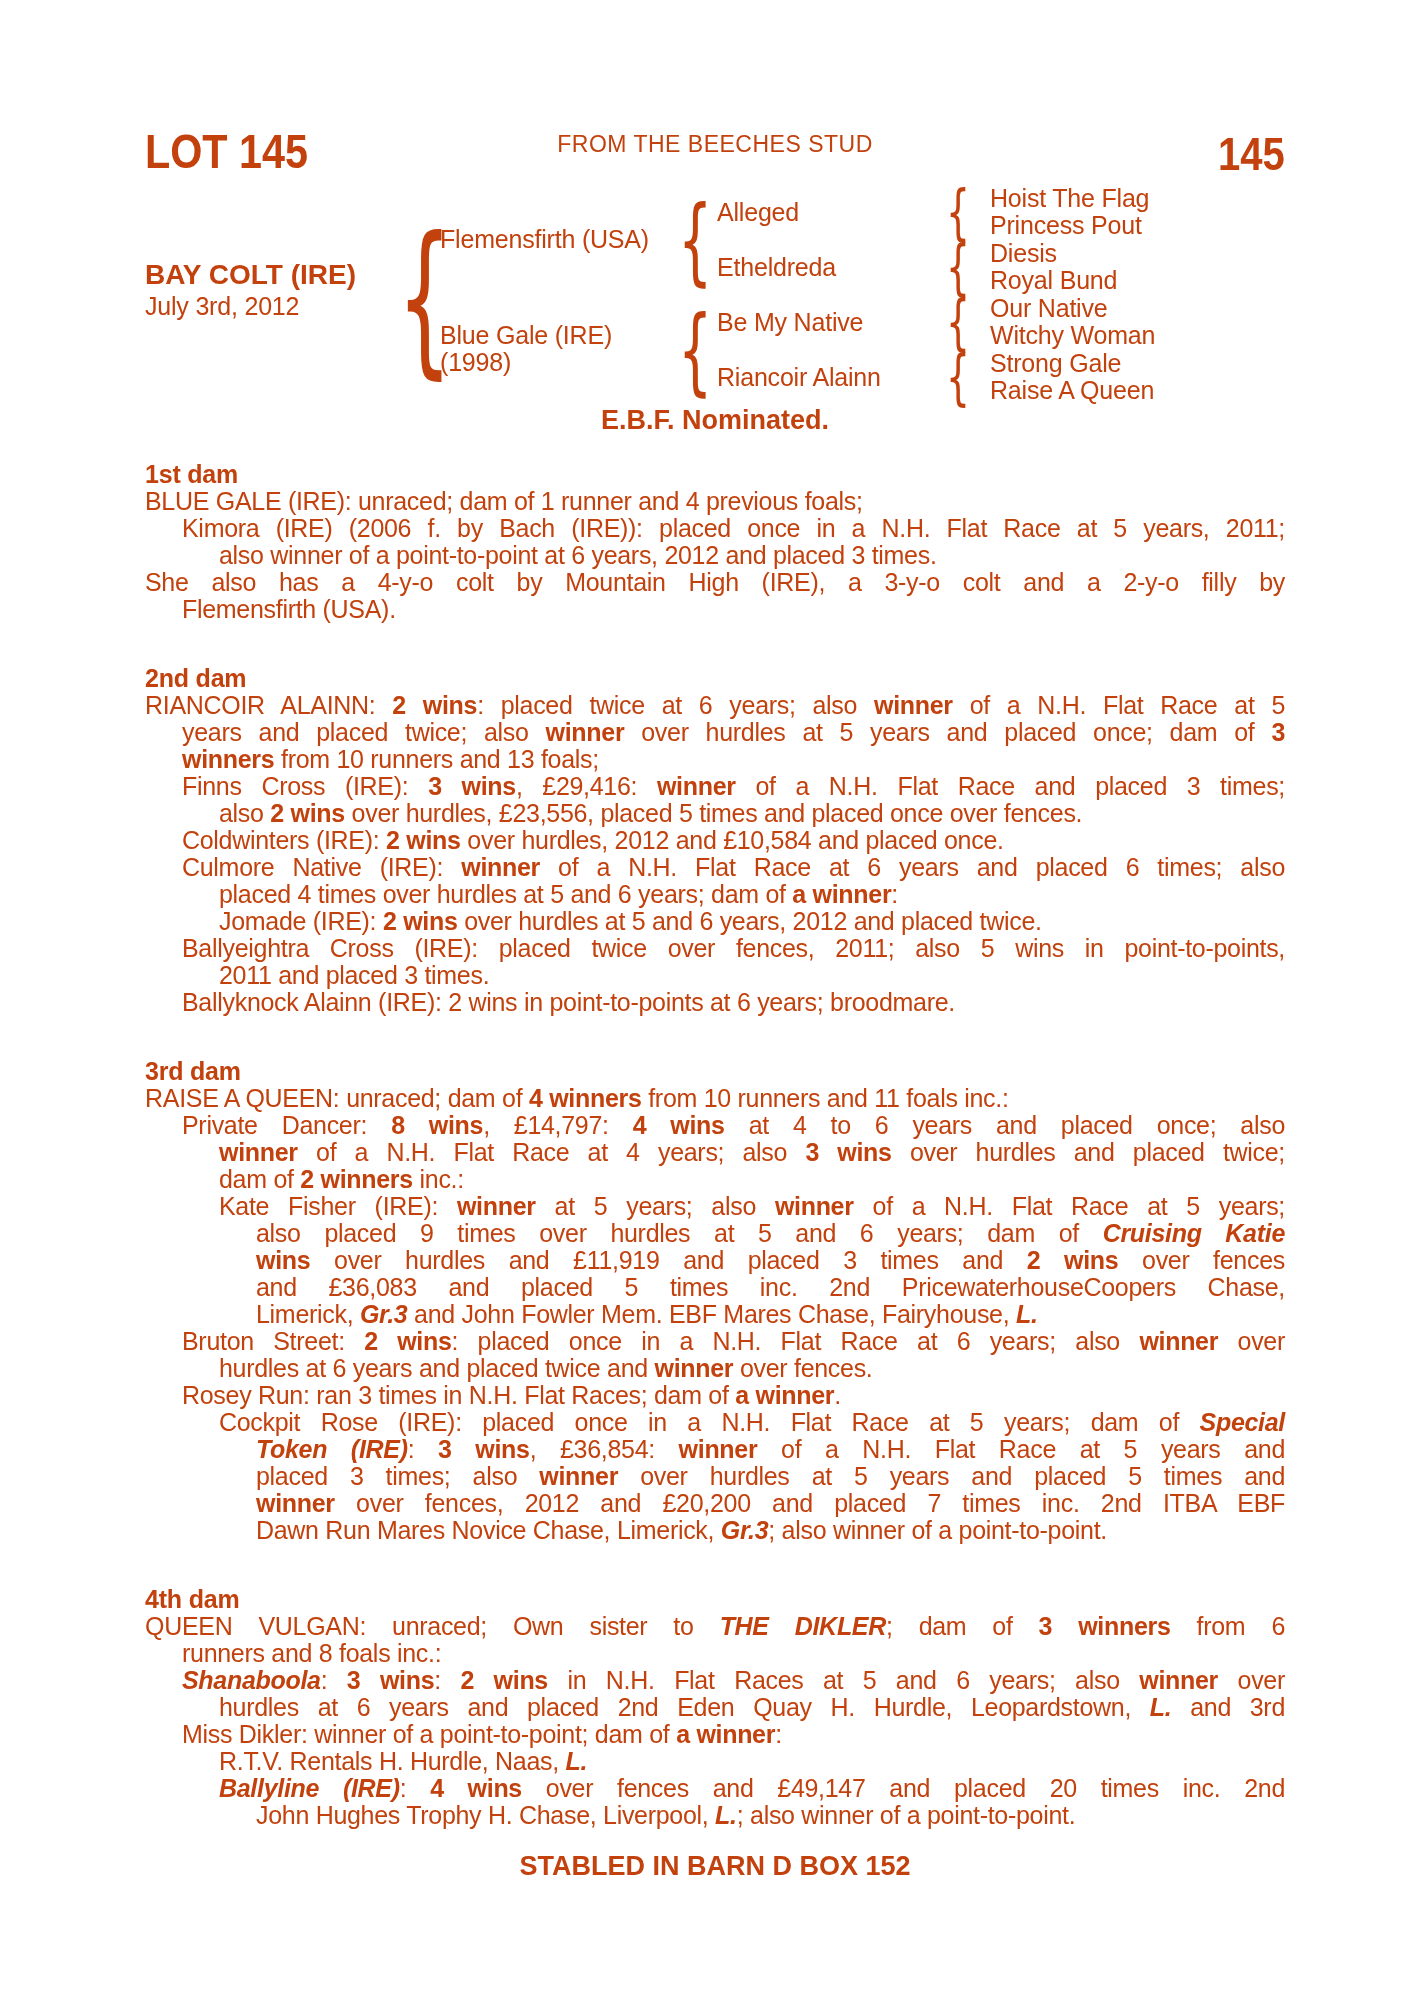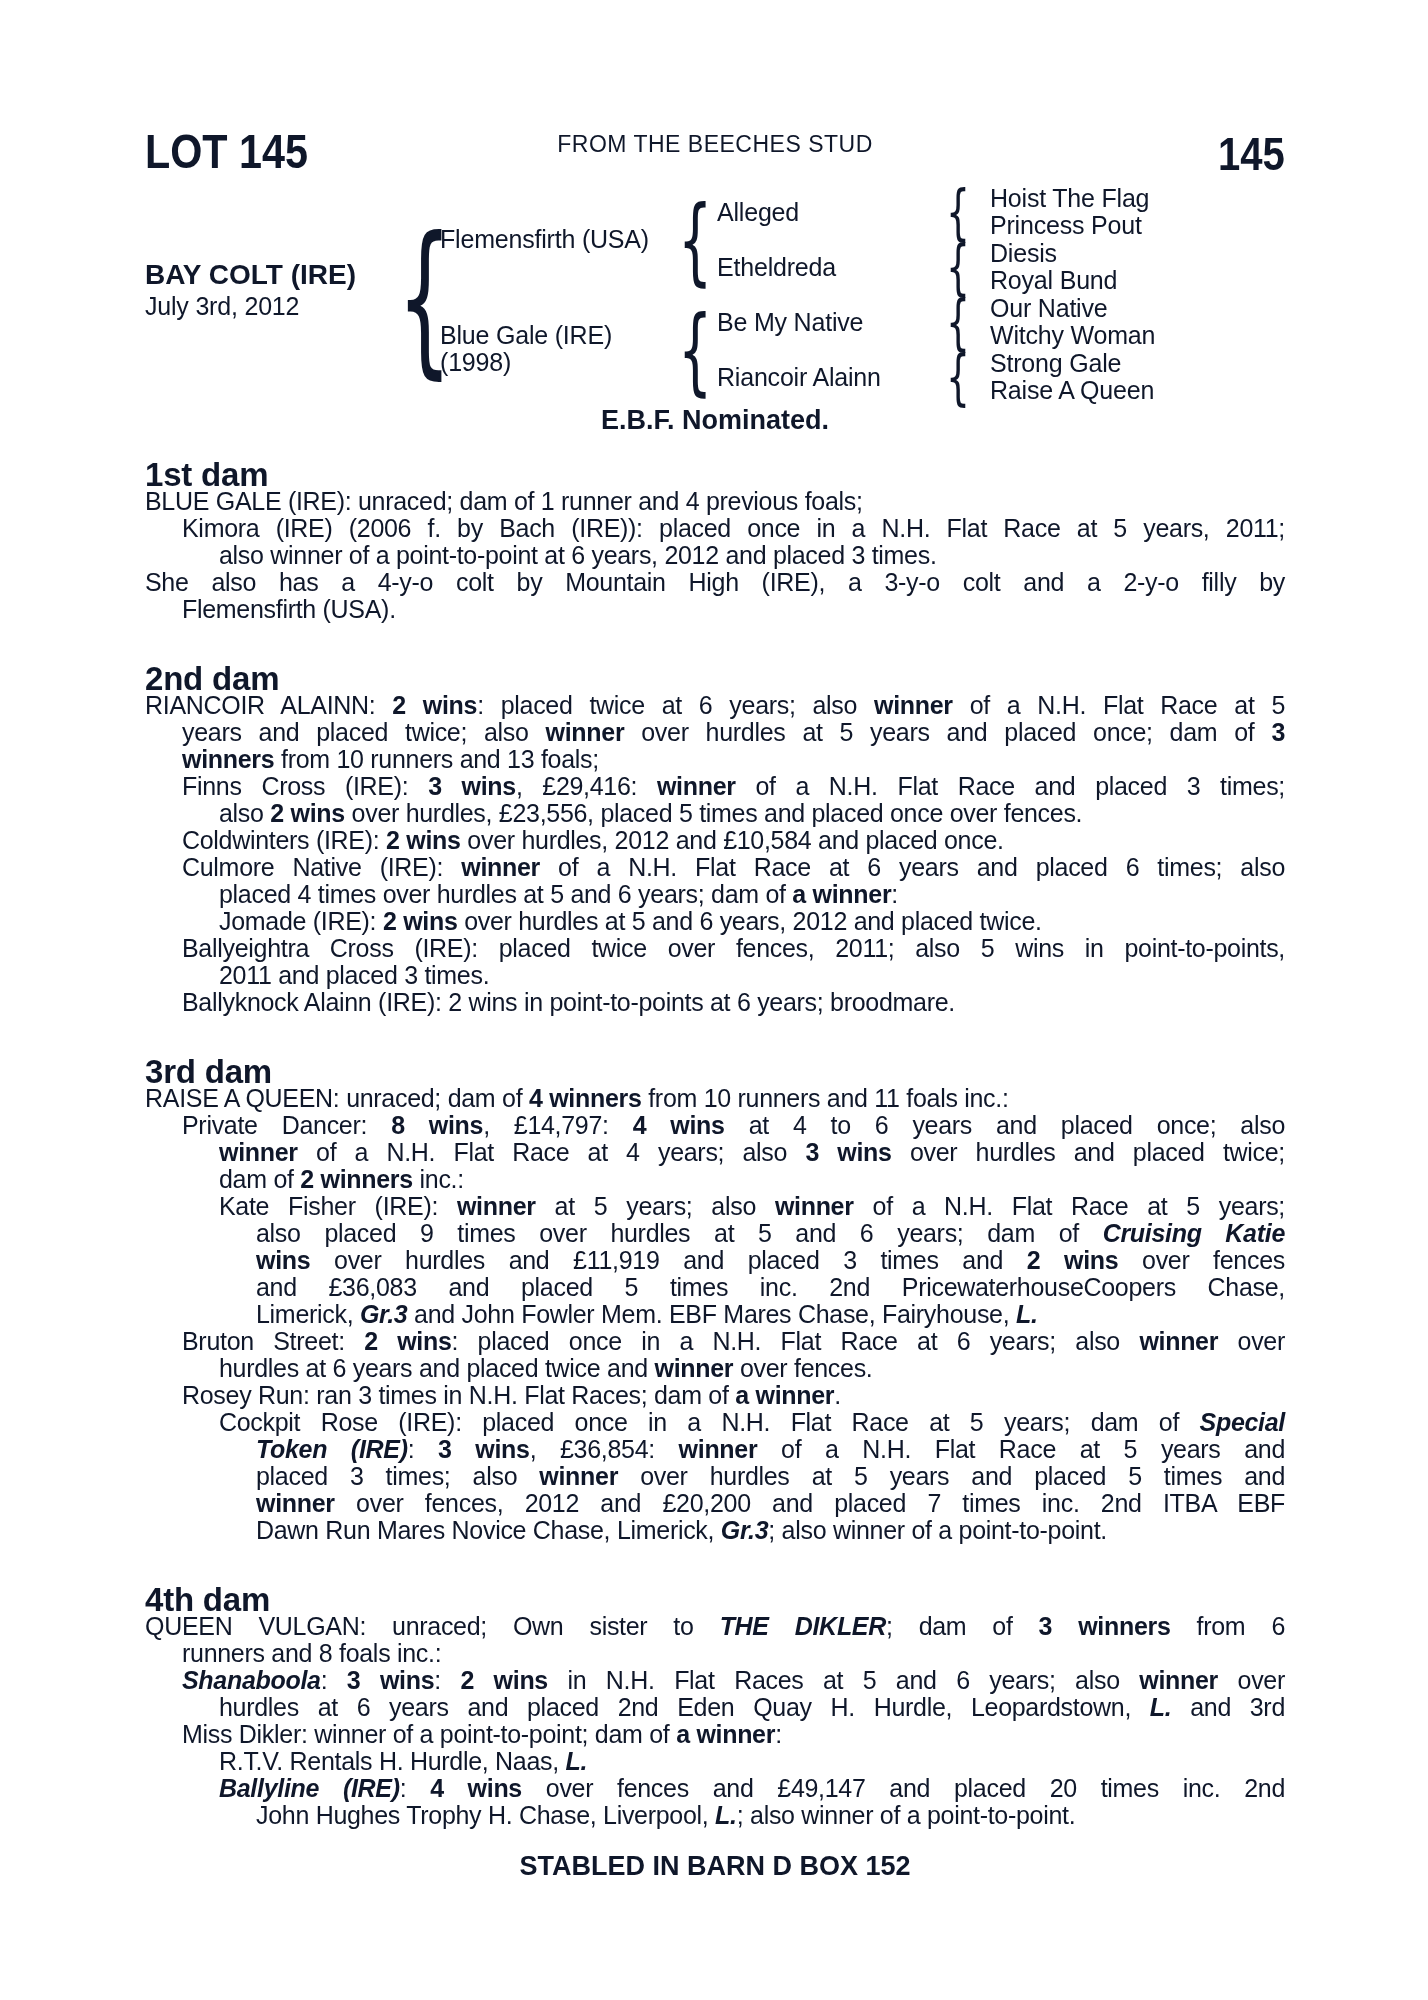--- a/index.html
+++ b/index.html
@@ -1,17 +1,17 @@
 <!DOCTYPE html>
 <html><head>
 <meta charset="utf-8">
 <style>
   html,body{margin:0;padding:0;background:#888;}
   .page{
-    position:relative;width:1428px;height:2000px;background:#ffffff;color:#0f172a;
+    position:relative;width:1428px;height:2000px;background:#ffffff;color:#c2410c;
     font-family:"Liberation Sans",sans-serif;overflow:hidden;margin:0 auto;
   }
   
   .lot-label{
     position:absolute;left:145px;top:124px;font-size:48px;font-weight:bold;
     transform:scaleX(.86);transform-origin:left top;white-space:nowrap;
   }
   .stud-banner{
     position:absolute;left:145px;top:131px;width:1140px;text-align:center;
     font-size:23px;letter-spacing:.5px;white-space:nowrap;
@@ -33,21 +33,21 @@
     position:absolute;left:145px;top:405px;width:1140px;text-align:center;
     font-weight:bold;font-size:27px;white-space:nowrap;
   }
   .stable-note{
     position:absolute;left:145px;top:1851px;width:1140px;text-align:center;
     font-weight:bold;font-size:27px;white-space:nowrap;
   }
   
   .cat-text{position:absolute;left:145px;top:461px;width:1140px;}
   .section + .section{margin-top:42px;}
-  .sec-heading{font-weight:bold;font-size:33px;line-height:27px;letter-spacing:-.2px;}
+  .sec-heading{font-weight:bold;font-size:25px;line-height:27px;letter-spacing:-.2px;}
   .line{font-size:25px;line-height:27px;letter-spacing:-.3px;}
   .indent-0{padding-left:0;}
   .indent-1{padding-left:37px;}
   .indent-2{padding-left:74px;}
   .indent-3{padding-left:111px;}
   .just{text-align:justify;text-align-last:justify;}
   .b{font-weight:bold;}
   .bi{font-weight:bold;font-style:italic;}
 </style>
 </head>

